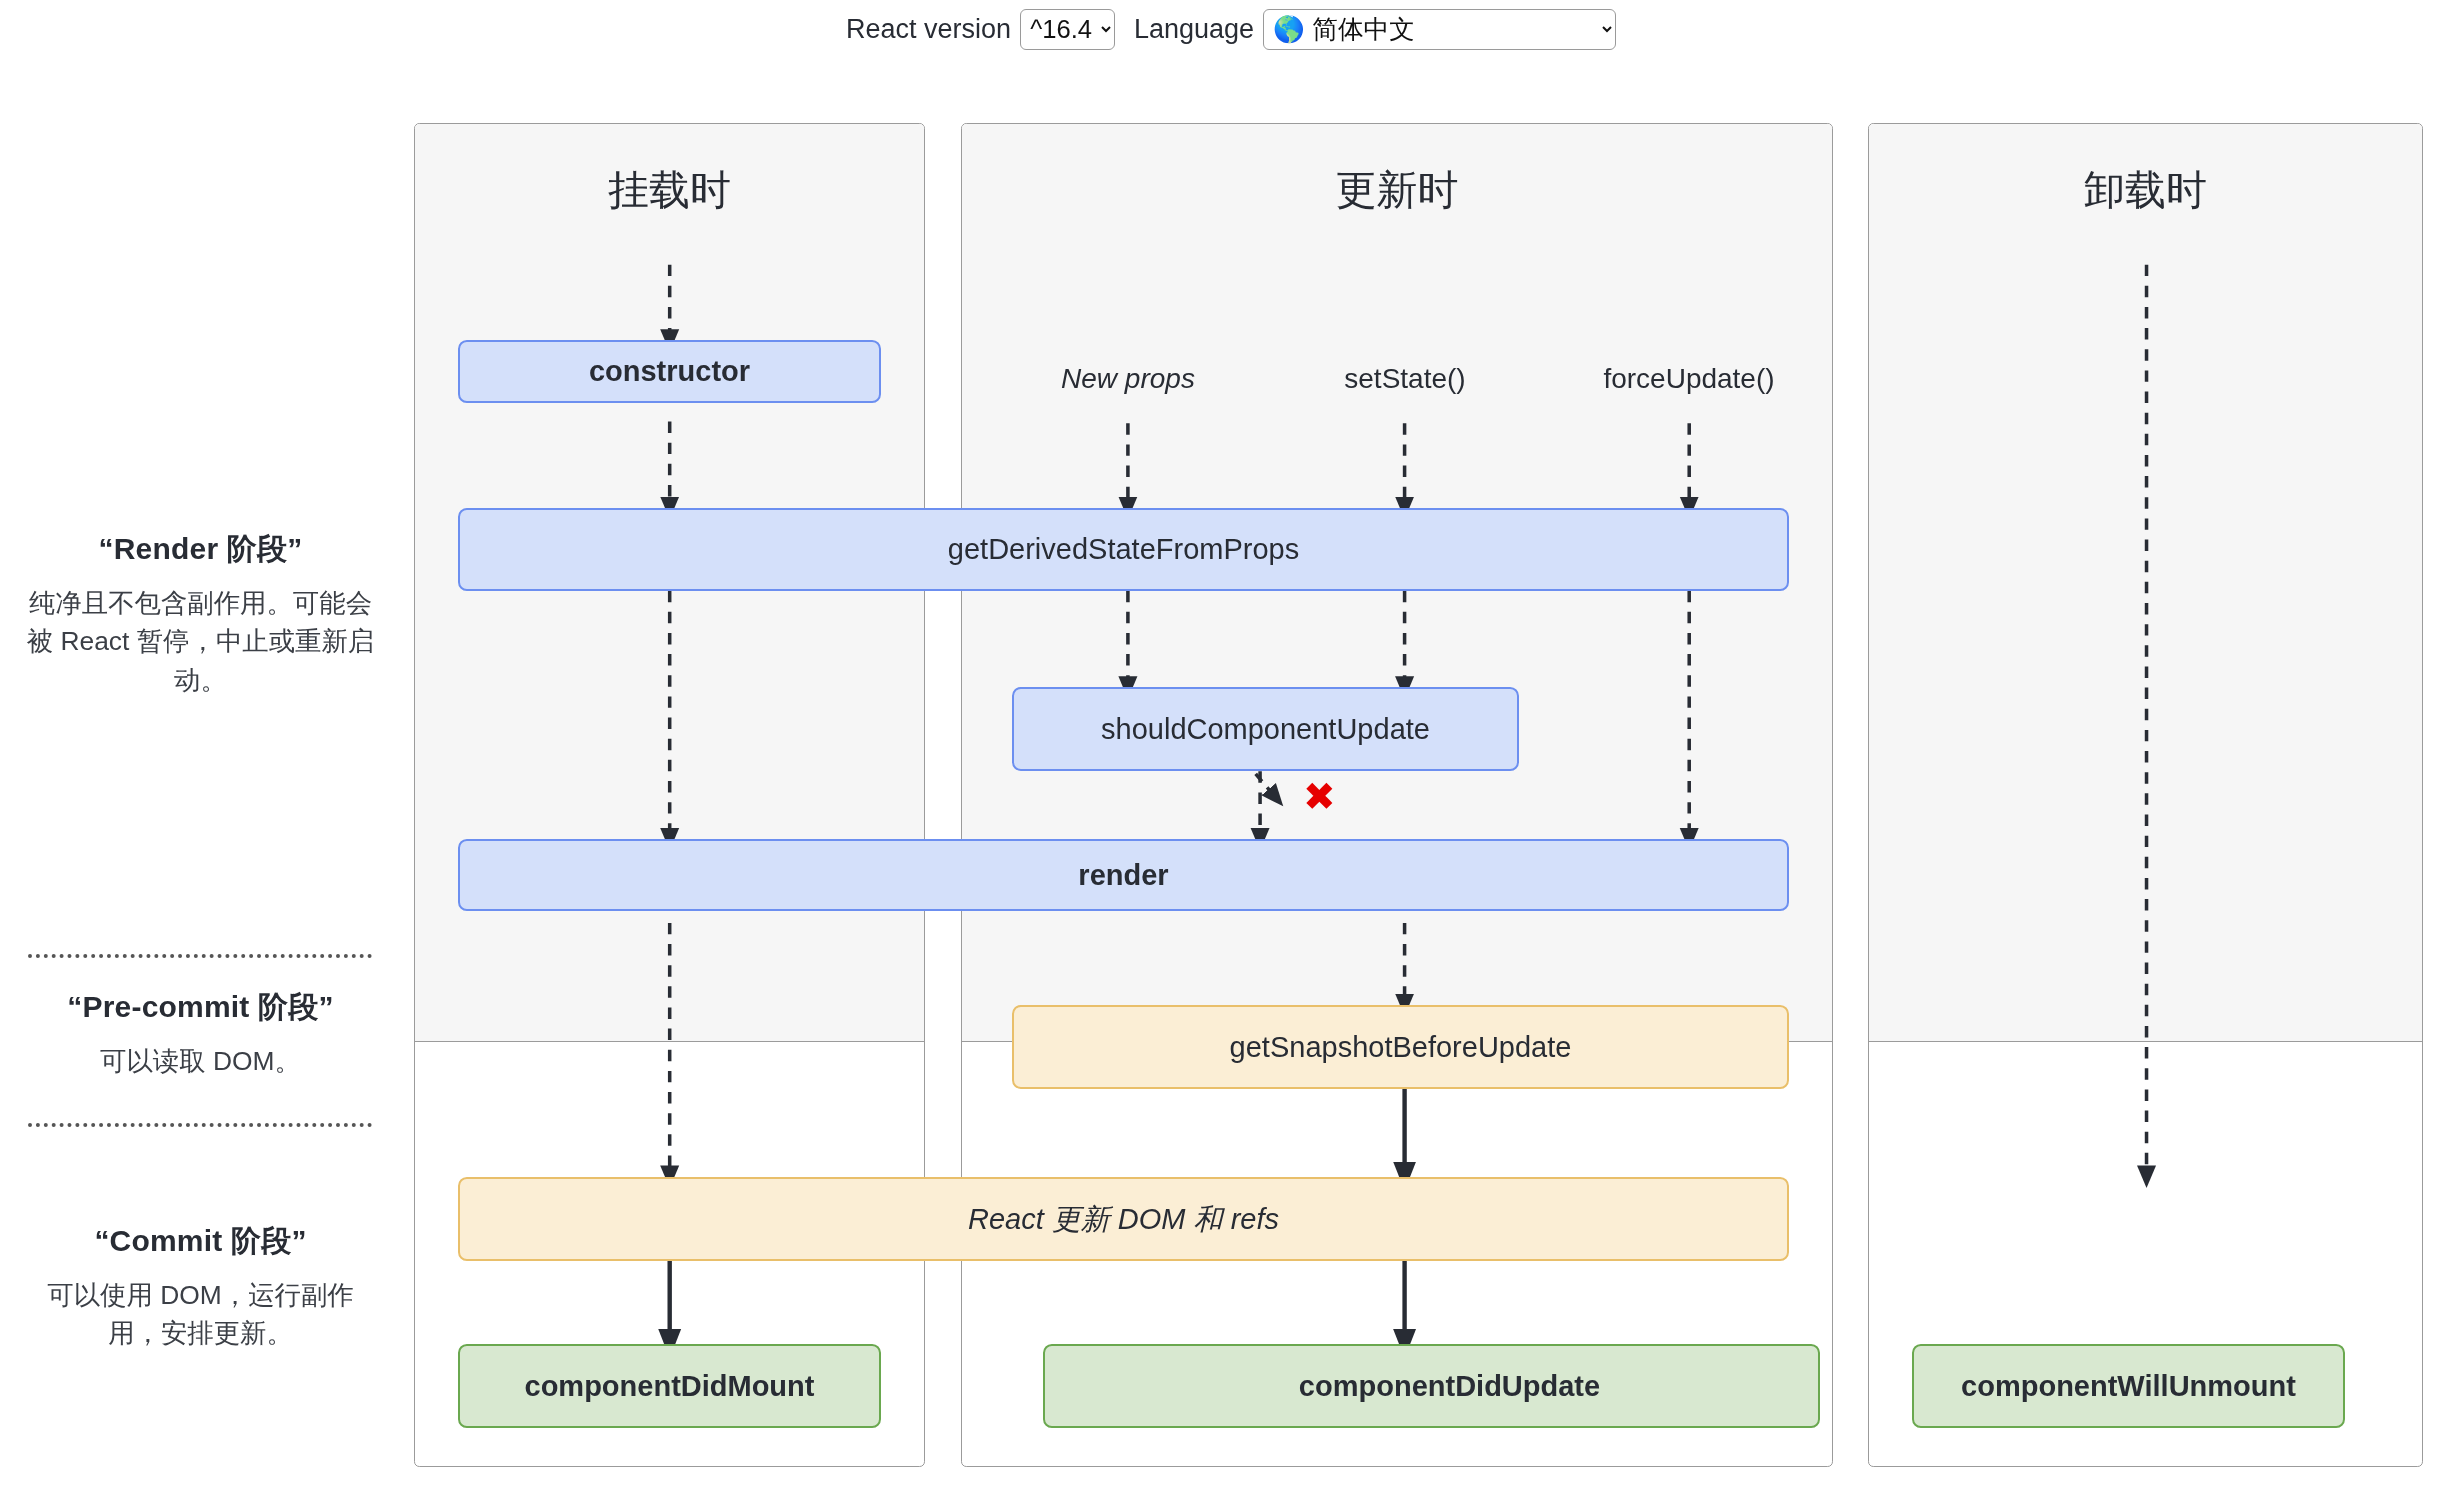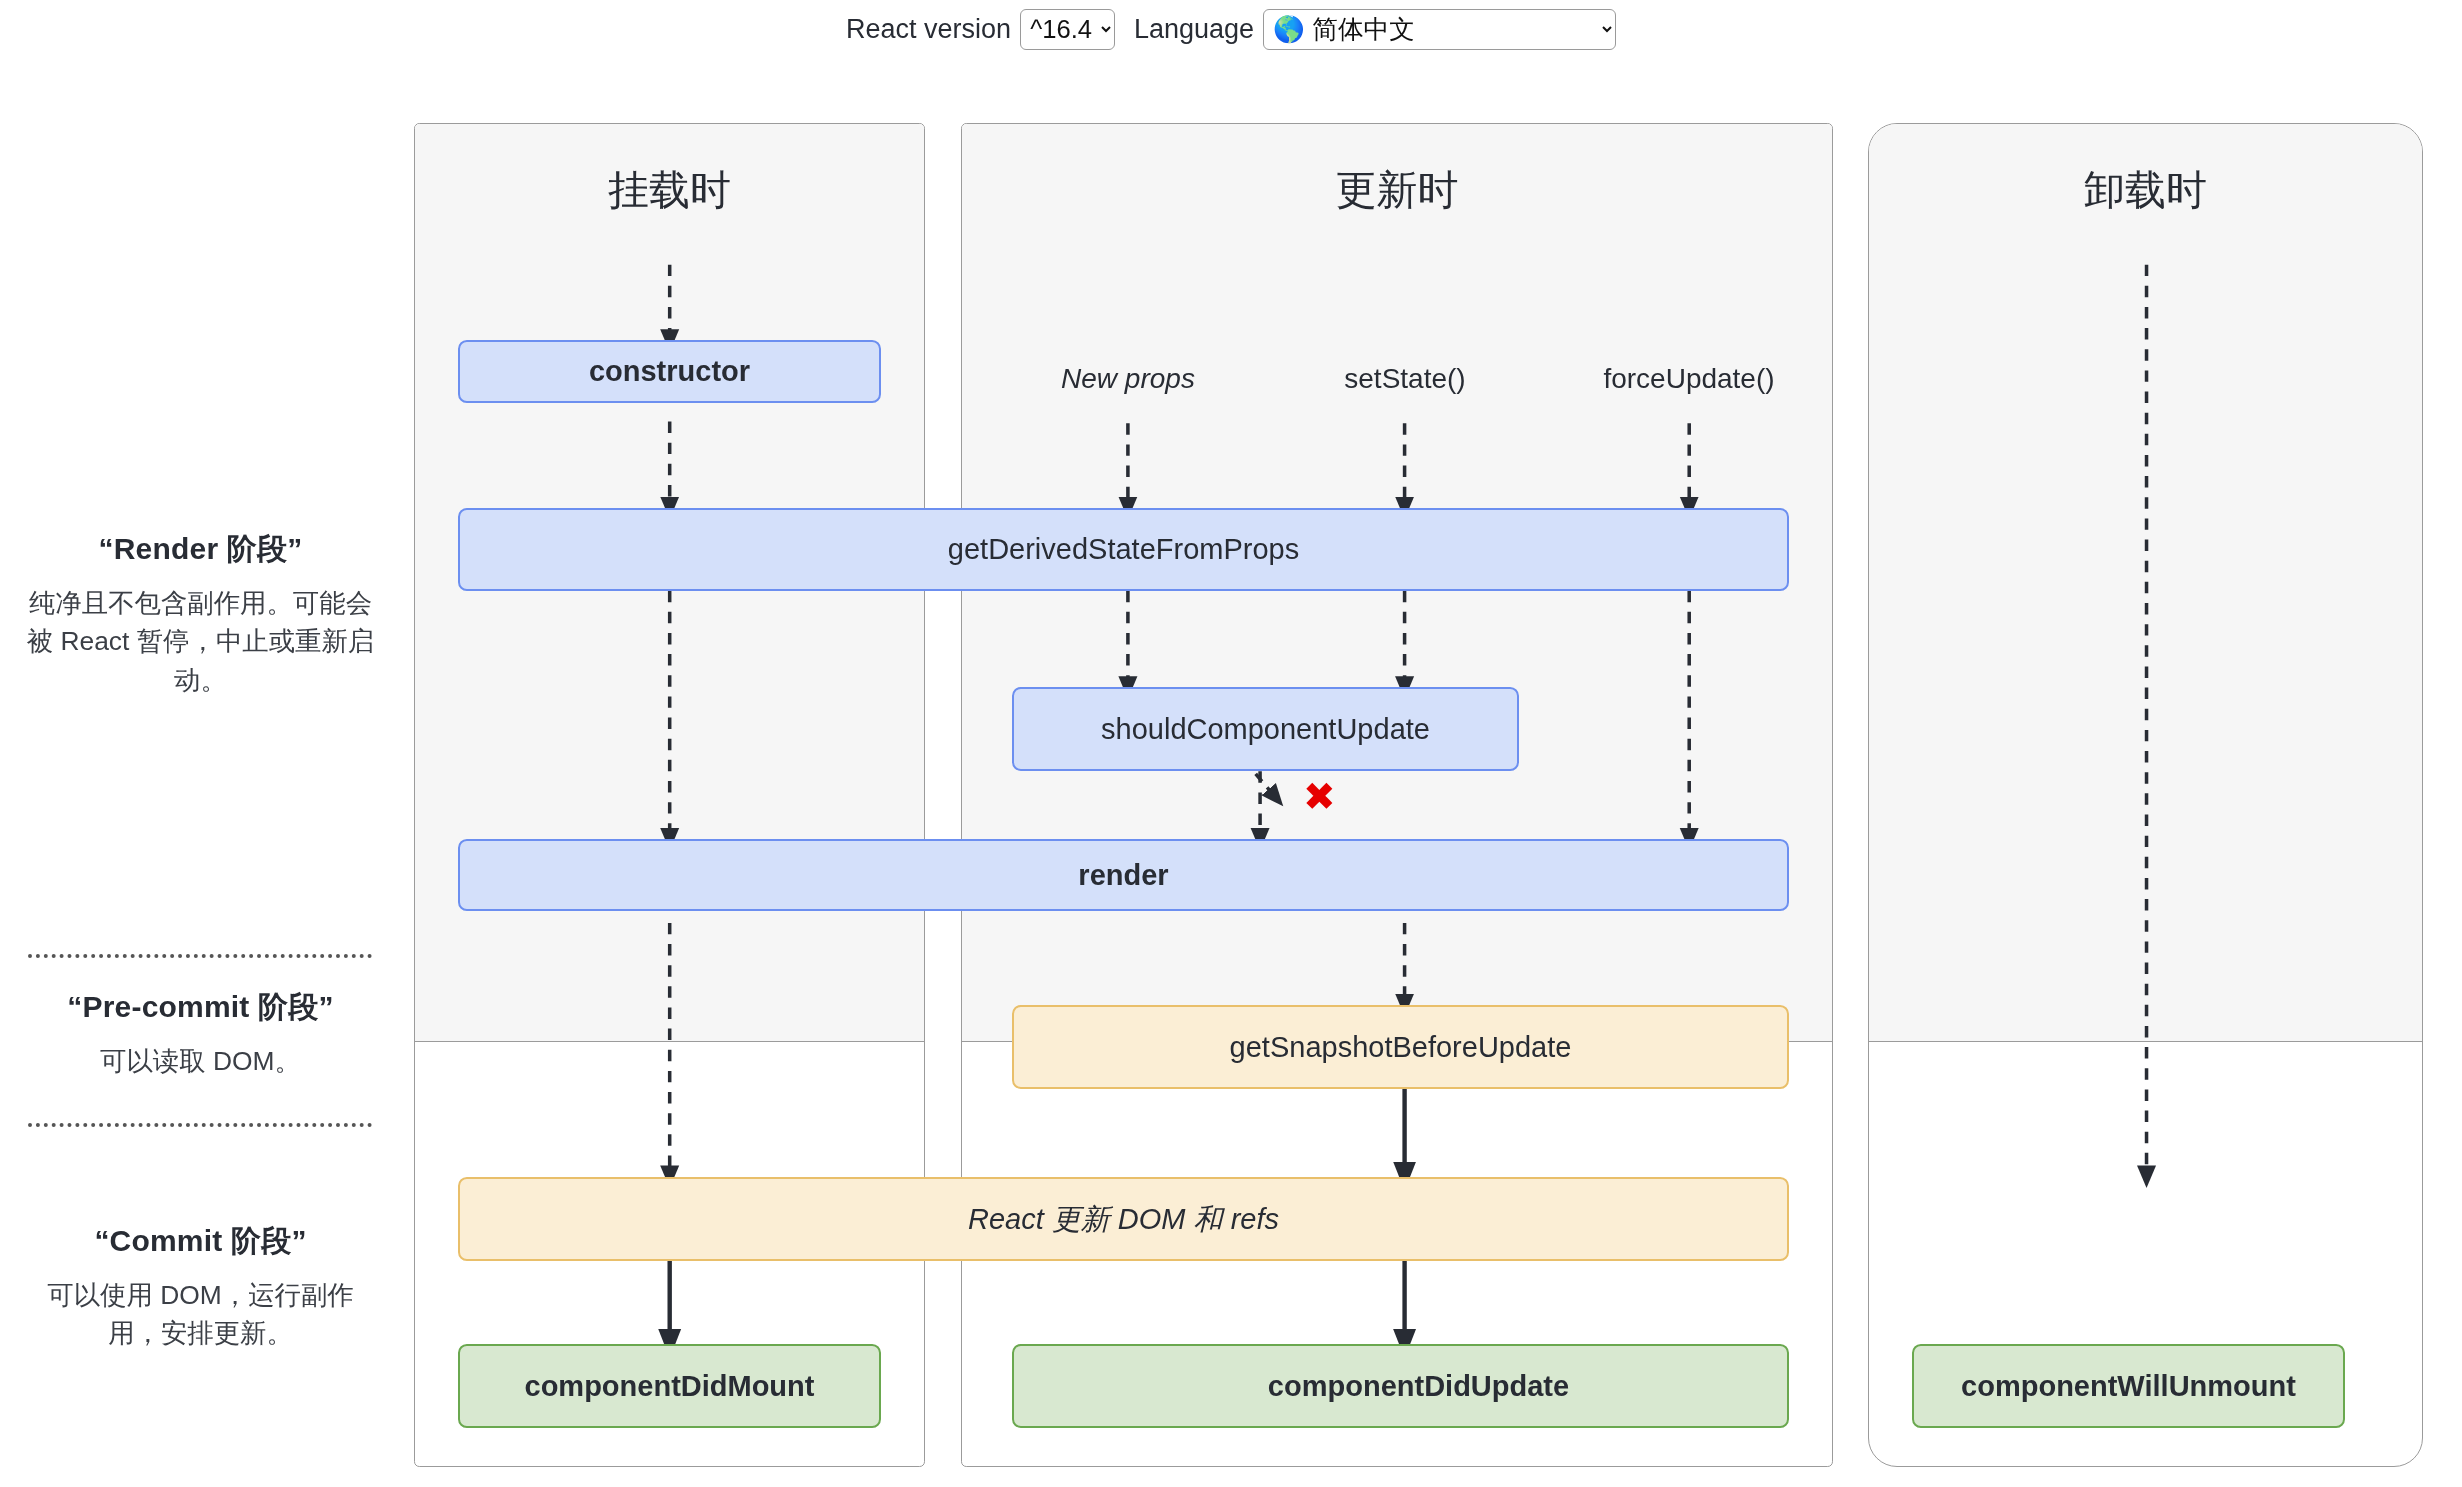--- a/index.html
+++ b/index.html
@@ -51,21 +51,21 @@
   .col-render-bg{
     position:absolute;left:0;right:0;top:0;height:917px;
     background:#f6f6f6;border-bottom:1.8px solid #9b9b9b;
   }
   .col-title{
     position:absolute;left:0;right:0;top:42px;
     text-align:center;font-size:41px;color:#282c34;line-height:1.2;
   }
   #col-mount{left:414px;width:511px;}
   #col-update{left:961px;width:872px;}
-  #col-unmount{left:1868px;width:555px;border-radius:29px;}
+  #col-unmount{left:1868px;width:555px;}
 
   
   .box{
     position:absolute;box-sizing:border-box;
     border-radius:8.8px;border-width:2.6px;border-style:solid;
     display:flex;align-items:center;justify-content:center;
     text-align:center;font-size:29px;line-height:1.2;
     z-index:6;
   }
   .box.blue{background:#d4e0fa;border-color:#6c8ff0;}
@@ -202,18 +202,18 @@
   <div class="box blue" style="left:1012px;top:687px;width:507px;height:84px;">shouldComponentUpdate</div>
 
   <div class="box blue bold" style="left:458px;top:839px;width:1331px;height:72px;">render</div>
 
   <div class="box cream" style="left:1012px;top:1005px;width:777px;height:84px;">getSnapshotBeforeUpdate</div>
 
   <div class="box cream italic" style="left:458px;top:1177px;width:1331px;height:84px;">React 更新 DOM 和 refs</div>
 
   <div class="box green bold" style="left:458px;top:1344px;width:423px;height:84px;">componentDidMount</div>
 
-  <div class="box green bold" style="left:1012px;top:1344px;width:777px;height:84px;padding-left:36px;">componentDidUpdate</div>
+  <div class="box green bold" style="left:1043px;top:1344px;width:777px;height:84px;padding-left:36px;">componentDidUpdate</div>
 
   <div class="box green bold" style="left:1912px;top:1344px;width:433px;height:84px;">componentWillUnmount</div>
 
 </div>
 
 
 </body></html>

